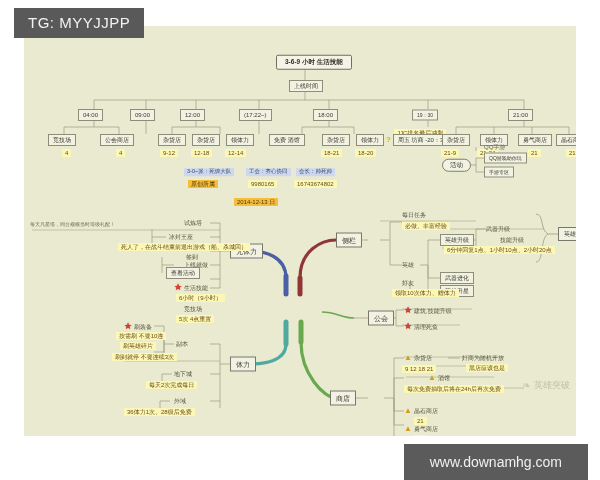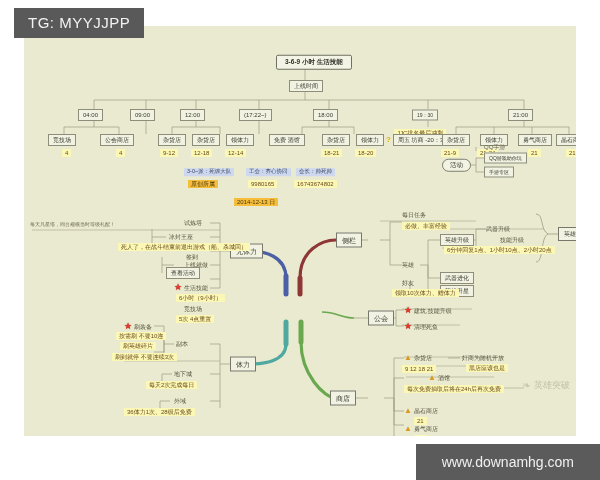--- a/index.html
+++ b/index.html
@@ -15,21 +15,21 @@
     overflow:hidden;
   }
   .tg-badge{
     position:absolute;left:14px;top:8px;
     background:#595959;color:#f2f2f2;
     font-size:15px;letter-spacing:.5px;
     padding:6px 14px 7px 14px;
     z-index:30;
   }
   .site-badge{
-    position:absolute;right:0;bottom:0;
+    position:absolute;right:12px;bottom:0;
     background:#5b5b5b;color:#f0f0f0;
     font-size:14px;padding:10px 26px 10px 26px;
     z-index:30;
   }
   .wm{
     position:absolute;right:6px;bottom:44px;
     font-size:9px;color:#b9bb9e;opacity:.85;
     display:flex;align-items:center;gap:3px;
     z-index:25;
   }

